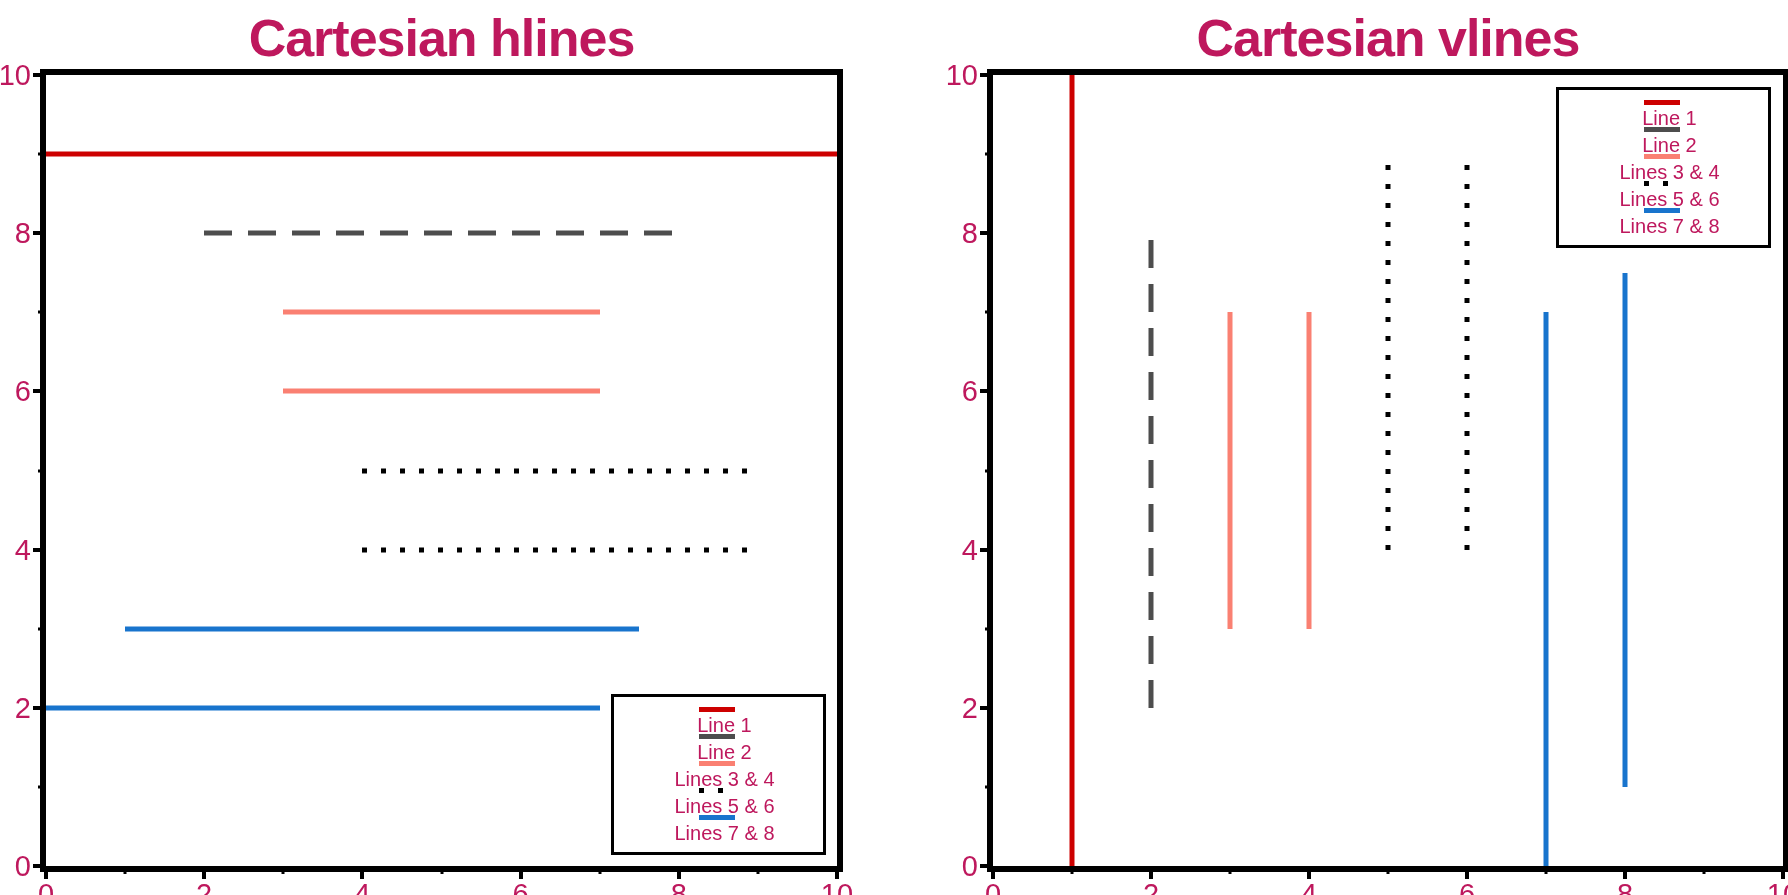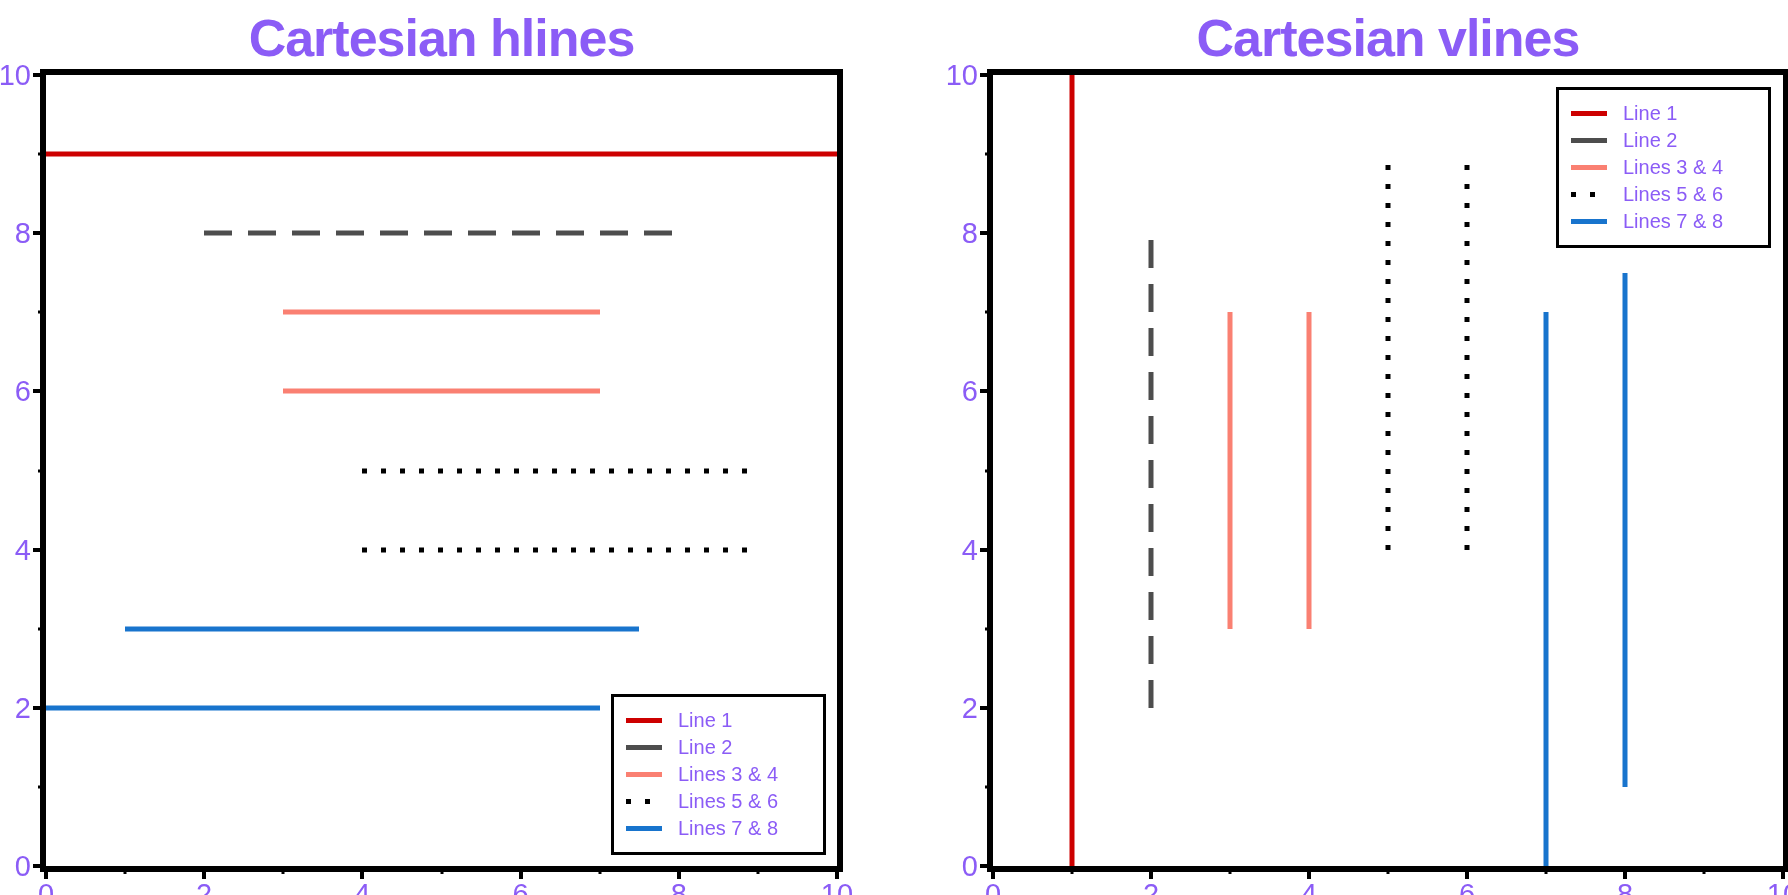--- a/index.html
+++ b/index.html
@@ -1,17 +1,17 @@
 <!DOCTYPE html>
 <html><head>
 <meta charset="utf-8">
 <style>
   html,body{margin:0;padding:0;background:#ffffff;}
   .canvas{position:relative;width:1788px;height:895px;background:#ffffff;overflow:hidden;
-          font-family:"Liberation Sans",sans-serif;color:#8b5cf6;}
+          font-family:"Liberation Sans",sans-serif;color:#be185d;}
   .plot{position:absolute;border:6px solid #000;background:#fff;}
   #plot-h{left:40px;top:69px;width:791px;height:791px;}
   #plot-v{left:987px;top:69px;width:790px;height:791px;}
   .plot-title{position:absolute;left:-20px;right:-20px;top:-66px;text-align:center;
               font-size:52px;font-weight:bold;line-height:58px;letter-spacing:-1px;white-space:nowrap;}
   .plot-area{position:absolute;inset:0;}
   .dline{position:absolute;}
   
   .tick{position:absolute;background:#000;}
   .tick-x{top:100%;transform:translateX(-50%);}
@@ -21,21 +21,21 @@
   .tick-y.major{height:4px;width:13px;}
   .tick-y.minor{height:3px;width:8px;}
   .tlabel{position:absolute;font-size:29px;line-height:1;}
   .tlabel-x{top:calc(100% + 14px);transform:translateX(-50%);}
   .tlabel-y{right:calc(100% + 15px);transform:translateY(-50%);}
   
   .legend{position:absolute;border:3px solid #000;background:#fff;width:197px;
           padding:10px 0 10px 12px;display:flex;flex-direction:column;box-sizing:content-box;}
   .legend.bottom-right{right:11px;bottom:11px;}
   .legend.top-right{right:12px;top:12px;}
-  .legend-row{display:flex;align-items:center;height:27px;}
+  .legend-row{display:flex;align-items:center;height:27px;flex-direction:column;}
   .legend-key{width:36px;height:5px;margin-right:16px;flex:none;}
   .legend-label{font-size:20px;line-height:27px;white-space:nowrap;}
 </style>
 </head>
 <body>
 
 <div class="canvas">
 
   <section class="plot" id="plot-h">
     <div class="plot-title">Cartesian hlines</div>

